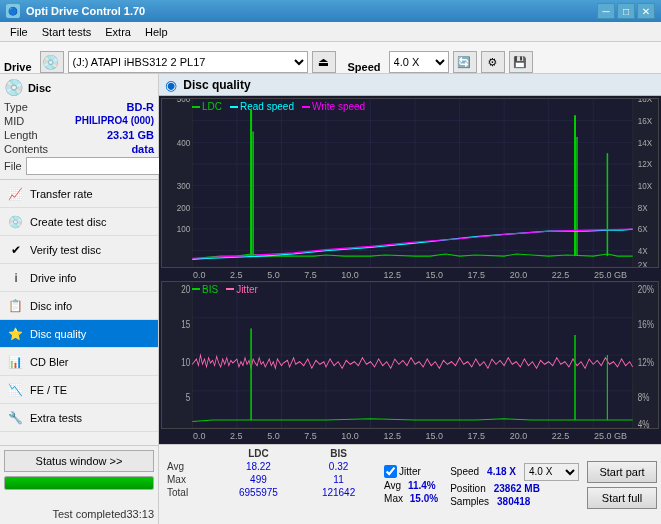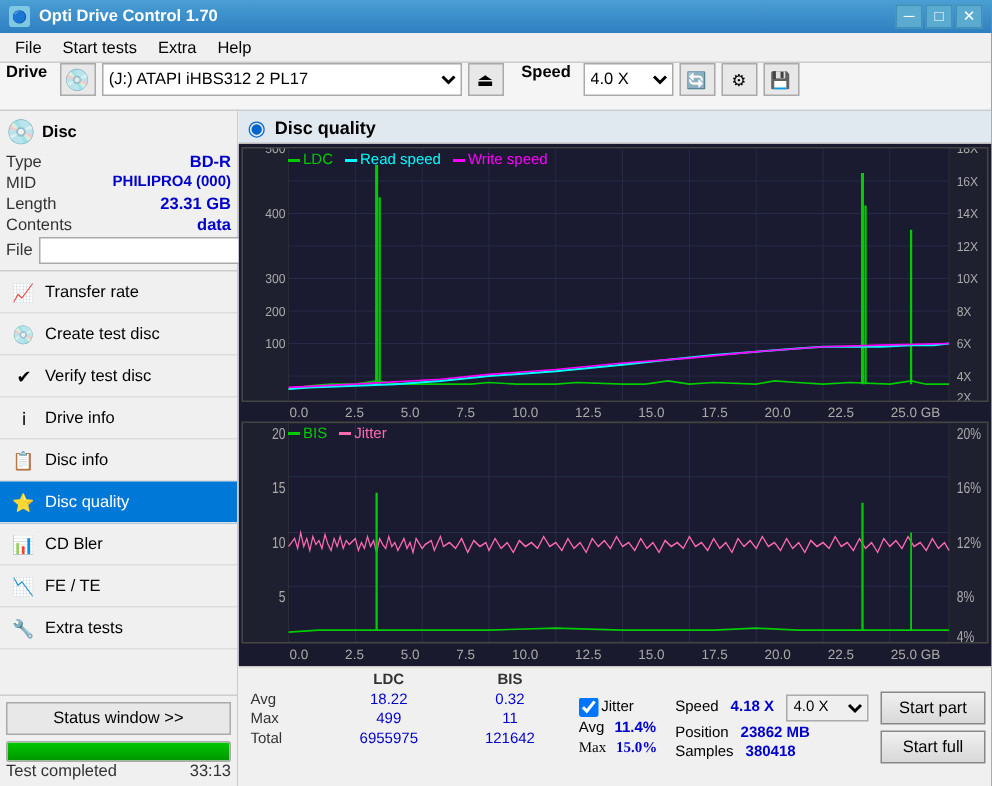--- a/index.html
+++ b/index.html
@@ -31,21 +31,21 @@
       gap: 2px;
     }
     .menu-item { padding: 2px 6px; font-size: 11px; cursor: pointer; }
 
     
     .toolbar {
       background: #f5f5f5;
       border-bottom: 1px solid #ccc;
       height: 32px;
       display: flex;
-      align-items: flex-start;
+      align-items: flex-end;
       padding: 0 4px;
       gap: 4px;
     }
     .toolbar-label { font-size: 11px; font-weight: bold; margin-right: 4px; }
     .drive-select {
       width: 240px;
       height: 22px;
       font-size: 11px;
       border: 1px solid #aaa;
       background: white;
@@ -126,21 +126,21 @@
       font-size: 11px; cursor: pointer; display: flex; align-items: center; justify-content: center;
       margin-bottom: 4px;
     }
     .progress-bar-outer {
       height: 14px; background: #ddd; border: 1px solid #aaa; border-radius: 2px; overflow: hidden;
     }
     .progress-bar-inner {
       height: 100%; background: linear-gradient(to bottom, #00c800, #009600);
     }
     .status-row {
-      display: flex; justify-content: space-between; align-items: center; margin-top: 0;
+      display: flex; justify-content: flex-end; align-items: center; margin-top: 18px;
     }
     .status-text { font-size: 11px; color: #333; }
     .status-time { font-size: 11px; color: #333; }
 
     
     .right-panel {
       flex: 1;
       display: flex;
       flex-direction: column;
       background: white;
@@ -560,21 +560,21 @@
 
       <div class="jitter-section">
         <div class="jitter-check">
           <input type="checkbox" checked="" style="margin: 0px;">
           <span>Jitter</span>
         </div>
         <div style="font-size:10px; margin-bottom:2px;">
           <span>Avg</span>
           <span class="jitter-val" style="margin-left:4px;">11.4%</span>
         </div>
-        <div style="font-size:10px;font-family:Liberation Serif, serif;">
+        <div style="font-size:10px;">
           <span>Max</span>
           <span class="jitter-val" style="margin-left:4px;">15.0%</span>
         </div>
       </div>
 
       <div class="speed-section">
         <div class="speed-row">
           <span>Speed</span>
           <span class="speed-val" style="margin-left:4px;">4.18 X</span>
           <select class="speed-select-small" style="margin-left:4px;">

